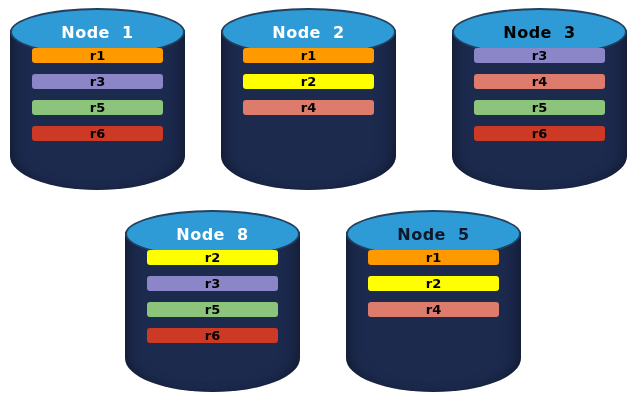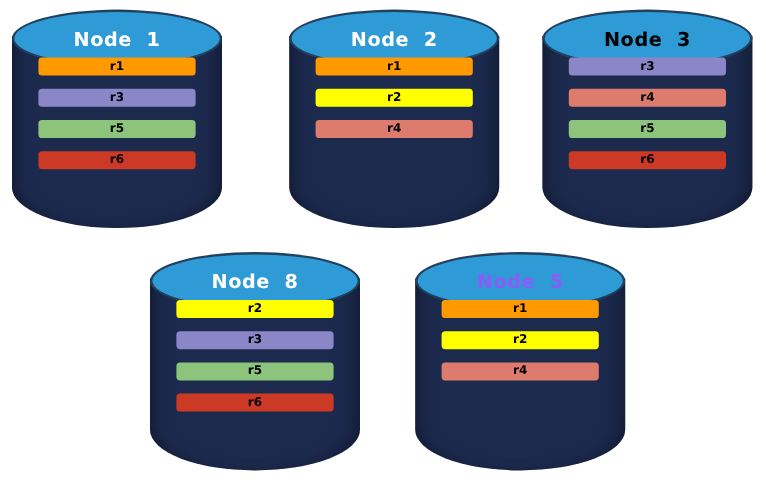--- a/index.html
+++ b/index.html
@@ -76,41 +76,41 @@
     flex-direction: column;
     gap: 11px;
   }
   .replica-bar {
     height: 15px;
     border-radius: 3px;
     display: flex;
     align-items: center;
     justify-content: center;
     color: #000000;
-    font-size: 10px;
+    font-size: 13px;
     font-weight: bold;
     line-height: 1;
   }
 </style>
 </head>
 <body>
 
 <div id="canvas" style="background: rgb(255, 255, 255);">
     <div class="node" style="left: 10px; top: 8px;">
       <div class="node-body" style="background: rgb(28, 42, 78);"></div>
       <div class="node-top" style="background: rgb(46, 155, 214); border-color: rgb(34, 64, 95);"></div>
       <div class="node-title" style="color: rgb(255, 255, 255);">Node  1</div>
       <div class="replica-stack">
         <div class="replica-bar" style="background: rgb(255, 153, 0); color: rgb(0, 0, 0);">r1</div>
         <div class="replica-bar" style="background: rgb(138, 134, 200); color: rgb(0, 0, 0);">r3</div>
         <div class="replica-bar" style="background: rgb(140, 196, 124); color: rgb(0, 0, 0);">r5</div>
         <div class="replica-bar" style="background: rgb(204, 58, 38); color: rgb(0, 0, 0);">r6</div>
       </div>
     </div>
-    <div class="node" style="left: 241px; top: 8px; text-align: right;">
+    <div class="node" style="left: 221px; top: 8px; text-align: right;">
       <div class="node-body" style="background: rgb(28, 42, 78);"></div>
       <div class="node-top" style="background: rgb(46, 155, 214); border-color: rgb(34, 64, 95);"></div>
       <div class="node-title" style="color: rgb(255, 255, 255);">Node  2</div>
       <div class="replica-stack">
         <div class="replica-bar" style="background: rgb(255, 153, 0); color: rgb(0, 0, 0);">r1</div>
         <div class="replica-bar" style="background: rgb(255, 255, 0); color: rgb(0, 0, 0);">r2</div>
         <div class="replica-bar" style="background: rgb(221, 124, 108); color: rgb(0, 0, 0);">r4</div>
       </div>
     </div>
     <div class="node" style="left: 452px; top: 8px;">
@@ -131,20 +131,20 @@
       <div class="replica-stack">
         <div class="replica-bar" style="background: rgb(255, 255, 0); color: rgb(0, 0, 0);">r2</div>
         <div class="replica-bar" style="background: rgb(138, 134, 200); color: rgb(0, 0, 0);">r3</div>
         <div class="replica-bar" style="background: rgb(140, 196, 124); color: rgb(0, 0, 0);">r5</div>
         <div class="replica-bar" style="background: rgb(204, 58, 38); color: rgb(0, 0, 0);">r6</div>
       </div>
     </div>
     <div class="node" style="left: 346px; top: 210px;">
       <div class="node-body" style="background: rgb(28, 42, 78);"></div>
       <div class="node-top" style="background: rgb(46, 155, 214); border-color: rgb(34, 64, 95);"></div>
-      <div class="node-title" style="color: #8b5cf6;">Node  5</div>
+      <div class="node-title" style="color: #0f172a;">Node  5</div>
       <div class="replica-stack">
         <div class="replica-bar" style="background: rgb(255, 153, 0); color: rgb(0, 0, 0);">r1</div>
         <div class="replica-bar" style="background: rgb(255, 255, 0); color: rgb(0, 0, 0);">r2</div>
         <div class="replica-bar" style="background: rgb(221, 124, 108); color: rgb(0, 0, 0);">r4</div>
       </div>
     </div>
   </div>
 
 </body></html>

